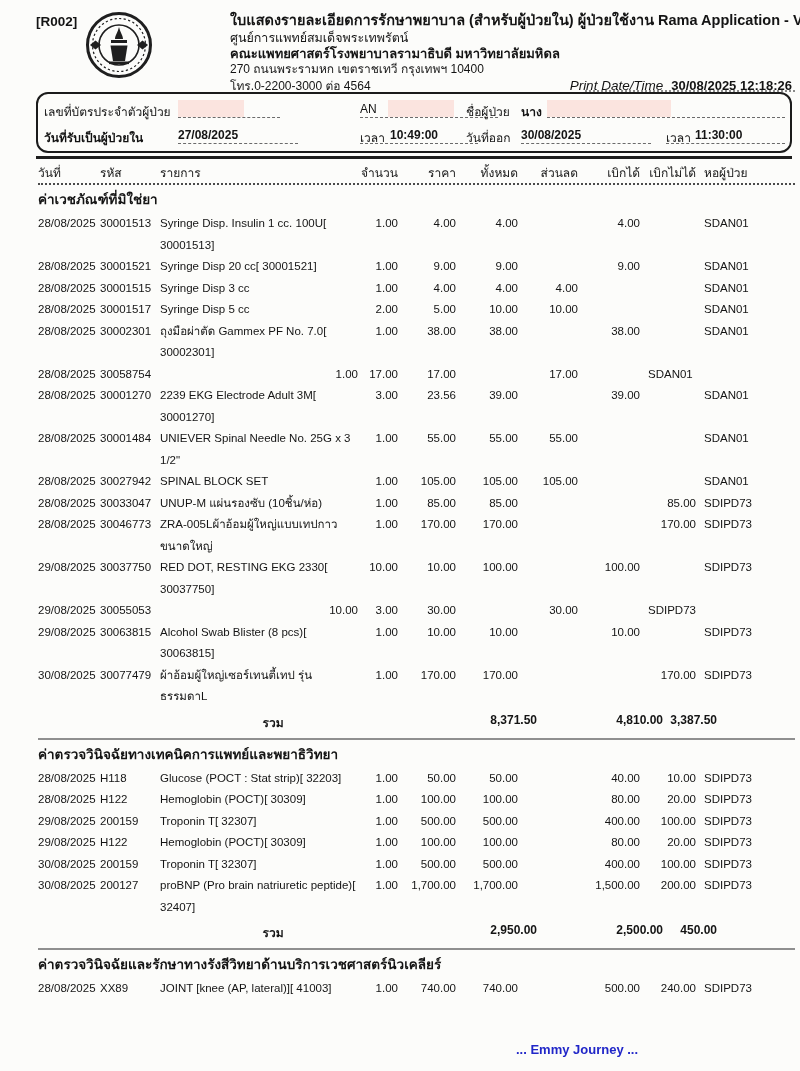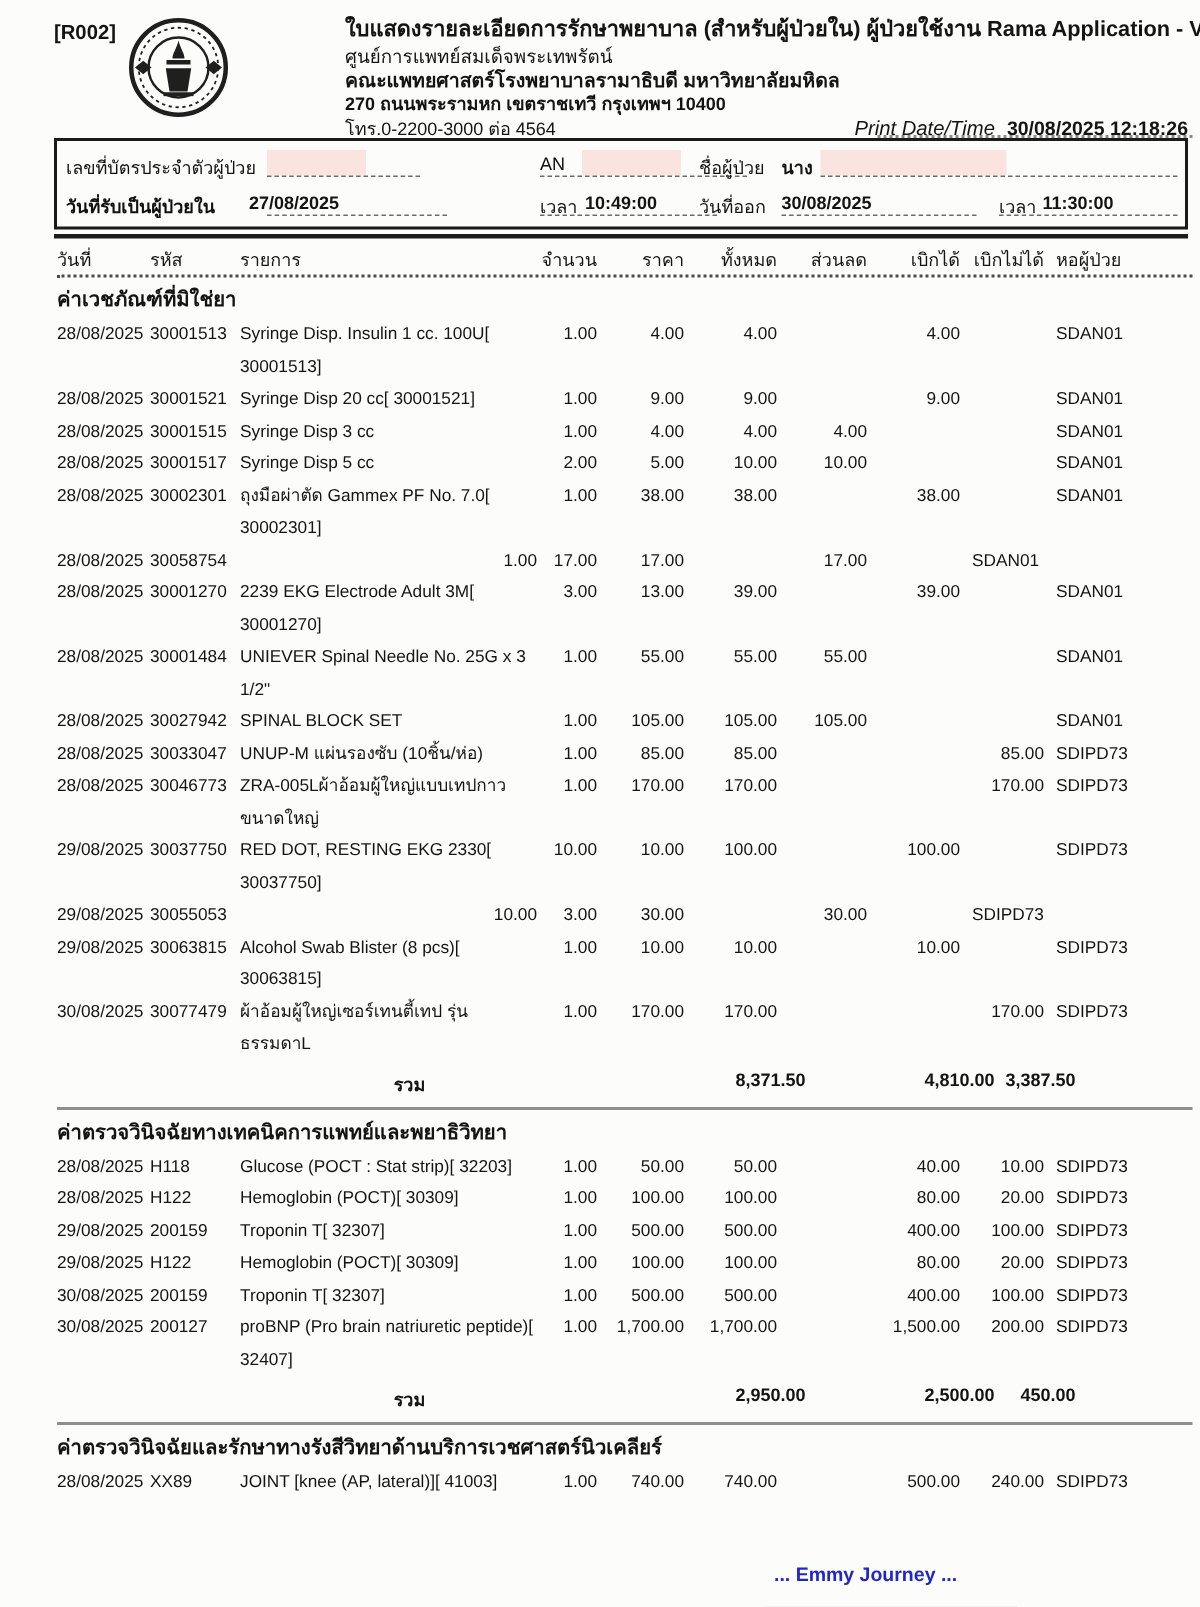--- a/index.html
+++ b/index.html
@@ -6,29 +6,29 @@
   body{background:#d9d9d9;font-family:"Liberation Sans",sans-serif;}
   .sheet{position:relative;width:800px;height:1071px;margin:0 auto;background:#fcfcfa;color:#141414;overflow:hidden;}
 
   
   .form-code{position:absolute;left:36px;top:14px;font-size:13.5px;font-weight:bold;}
   .emblem{position:absolute;left:84px;top:10px;width:70px;height:70px;}
   .head-block{position:absolute;left:230px;top:12px;width:562px;}
   .title-line{display:flex;align-items:baseline;font-weight:bold;font-size:14.5px;line-height:17px;white-space:nowrap;}
   .sub1{font-size:12.5px;margin-top:2px;line-height:15px;}
   .sub2{font-size:13px;font-weight:bold;line-height:16px;}
-  .sub3{font-size:12px;line-height:15px;font-weight:bold;}
+  .sub3{font-size:12px;line-height:15px;}
   .phone-print{display:flex;font-size:12px;line-height:16px;margin-top:1px;}
   .print-group{margin-left:auto;display:flex;align-items:baseline;}
   .print-label{font-style:italic;font-size:13.5px;margin-right:8px;}
   .print-value{font-weight:bold;font-size:13px;}
   .print-underline{position:absolute;top:90px;left:585px;width:210px;border-bottom:2px dotted #8a8a8a;}
 
   
-  .pbox{position:absolute;left:36px;top:92px;width:752px;height:57px;border:2.5px solid #1b1b1b;border-radius:0;font-size:12px;}
+  .pbox{position:absolute;left:36px;top:92px;width:752px;height:57px;border:2.5px solid #1b1b1b;border-radius:12px;font-size:12px;}
   .pbox span{position:absolute;white-space:nowrap;}
   .lbl{color:#111;}
   .val{font-weight:bold;}
   .redact{position:absolute;background:#fbe4df;height:17px;}
   .dash{position:absolute;border-bottom:1.6px dashed #6b6b6b;height:0;}
   .box-underline{position:absolute;left:36px;top:156px;width:756px;height:3px;background:#1d1d1d;}
 
   
   .table-wrap{position:absolute;left:38px;top:164px;width:757px;font-size:11.5px;}
   .trow{display:grid;grid-template-columns:62px 60px 198px 40px 58px 62px 60px 62px 56px 91px;align-items:start;}
@@ -92,21 +92,21 @@
     <span class="lbl" style="left:322px;top:8px;text-align:right;">AN</span>
     <span class="redact" style="left:350px;top:6px;width:66px;"></span>
     <span class="dash" style="left:322px;top:23px;width:138px;"></span>
 
     <span class="lbl" style="left:428px;top:8px;">ชื่อผู้ป่วย</span>
     <span class="val" style="left:483px;top:8px;">นาง</span>
     <span class="redact" style="left:509px;top:6px;width:124px;"></span>
     <span class="dash" style="left:509px;top:23px;width:238px;"></span>
 
     <span class="lbl" style="left:6px;top:34px;font-weight:bold;">วันที่รับเป็นผู้ป่วยใน</span>
-    <span class="val" style="left:128px;top:34px;">27/08/2025</span>
+    <span class="val" style="left:140px;top:34px;">27/08/2025</span>
     <span class="dash" style="left:140px;top:49px;width:120px;"></span>
 
     <span class="lbl" style="left:322px;top:34px;">เวลา</span>
     <span class="val" style="left:352px;top:34px;">10:49:00</span>
     <span class="dash" style="left:322px;top:49px;width:118px;"></span>
 
     <span class="lbl" style="left:428px;top:34px;">วันที่ออก</span>
     <span class="val" style="left:483px;top:34px;">30/08/2025</span>
     <span class="dash" style="left:483px;top:49px;width:130px;"></span>
 
@@ -199,21 +199,21 @@
         <div class="cell c6 num"></div>
         <div class="cell c7 num">17.00</div>
         <div class="cell c8 num"></div>
         <div class="cell c9">SDAN01</div>
       </div>
       <div class="trow">
         <div class="cell c0">28/08/2025</div>
         <div class="cell c1">30001270</div>
         <div class="cell c2 item">2239  EKG Electrode Adult 3M[ 30001270]</div>
         <div class="cell c3 num">3.00</div>
-        <div class="cell c4 num">13.00</div>
+        <div class="cell c4 num">23.56</div>
         <div class="cell c5 num">39.00</div>
         <div class="cell c6 num"></div>
         <div class="cell c7 num">39.00</div>
         <div class="cell c8 num"></div>
         <div class="cell c9">SDAN01</div>
       </div>
       <div class="trow">
         <div class="cell c0">28/08/2025</div>
         <div class="cell c1">30001484</div>
         <div class="cell c2 item">UNIEVER Spinal Needle No. 25G x 3 1/2"</div>

